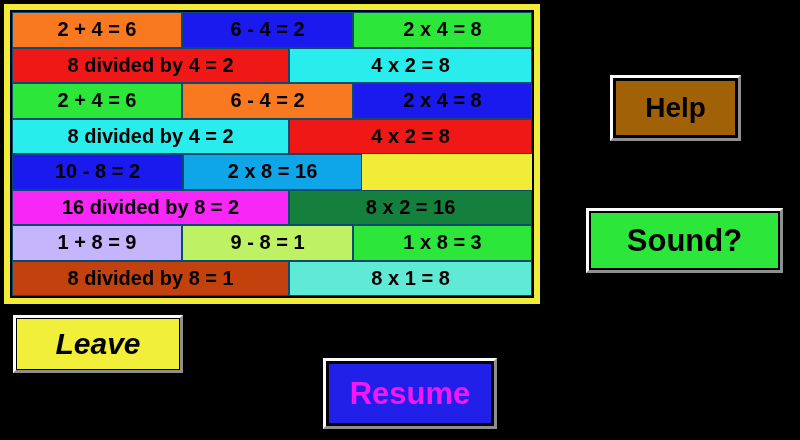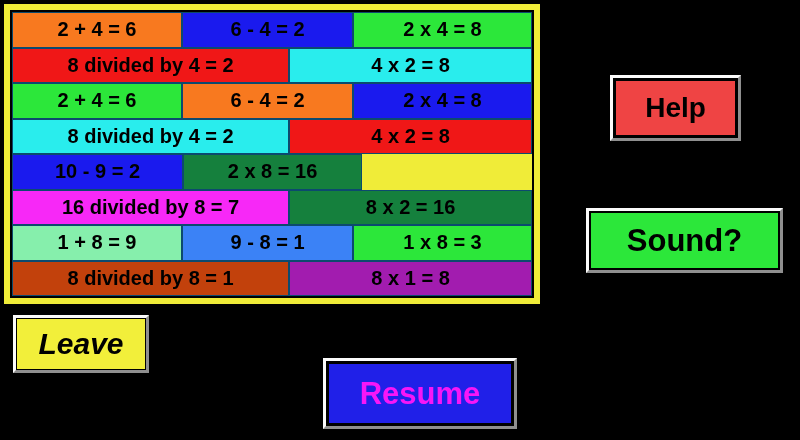--- a/index.html
+++ b/index.html
@@ -59,23 +59,23 @@
     display: flex;
     align-items: center;
     justify-content: center;
     font-weight: bold;
     color: #000;
   }
   .btn-help   { left: 610px; top: 75px;  width: 131px; height: 66px; }
   .btn-help   .btn-face { border: 3px solid #000; font-size: 28px; }
   .btn-sound  { left: 586px; top: 208px; width: 197px; height: 65px; }
   .btn-sound  .btn-face { border: 2px solid #000; font-size: 31px; }
-  .btn-leave  { left: 13px;  top: 315px; width: 136px; height: 58px; }
+  .btn-leave  { left: 13px;  top: 315px; width: 170px; height: 58px; }
   .btn-leave  .btn-face { border: 1px solid #000; font-size: 30px; font-style: italic; }
-  .btn-resume { left: 323px; top: 358px; width: 194px; height: 71px; }
+  .btn-resume { left: 323px; top: 358px; width: 174px; height: 71px; }
   .btn-resume .btn-face { border: 3px solid #000; font-size: 31px; }
 </style>
 </head>
 <body>
 
 <div class="stage">
 
   <div class="panel">
     <div class="panel-inner">
 
@@ -95,45 +95,45 @@
         <div class="cell w33b" style="background: rgb(248, 121, 31);">6 - 4 = 2</div>
         <div class="cell w34" style="background: rgb(26, 26, 238);">2 x 4 = 8</div>
       </div>
 
       <div class="row">
         <div class="cell w53" style="background: rgb(41, 237, 237);">8 divided by 4 = 2</div>
         <div class="cell w47" style="background: rgb(240, 23, 23);">4 x 2 = 8</div>
       </div>
 
       <div class="row">
-        <div class="cell w33b" style="background: rgb(26, 26, 238);">10 - 9 = 2</div>
-        <div class="cell w34" style="background: #15803d; text-align: center;">2 x 8 = 16</div>
+        <div class="cell w33b" style="background: rgb(26, 26, 238);">10 - 8 = 2</div>
+        <div class="cell w34" style="background: #0ea5e9; text-align: center;">2 x 8 = 16</div>
       </div>
 
       <div class="row">
-        <div class="cell w53" style="background: rgb(247, 40, 247);">16 divided by 8 = 7</div>
+        <div class="cell w53" style="background: rgb(247, 40, 247);">16 divided by 8 = 2</div>
         <div class="cell w47" style="background: #15803d;">8 x 2 = 16</div>
       </div>
 
       <div class="row">
-        <div class="cell w33a" style="background: #86efac;">1 + 8 = 9</div>
-        <div class="cell w33b" style="background: #3b82f6;">9 - 8 = 1</div>
+        <div class="cell w33a" style="background: #c4b5fd;">1 + 8 = 9</div>
+        <div class="cell w33b" style="background: #bef264;">9 - 8 = 1</div>
         <div class="cell w34" style="background: rgb(44, 231, 58);">1 x 8 = 3</div>
       </div>
 
       <div class="row">
         <div class="cell w53" style="background: #c2410c;">8 divided by 8 = 1</div>
-        <div class="cell w47" style="background: #a21caf;">8 x 1 = 8</div>
+        <div class="cell w47" style="background: #5eead4;">8 x 1 = 8</div>
       </div>
 
     </div>
   </div>
 
   <div class="btn3d btn-help">
-    <div class="btn-face" style="background: #ef4444;">Help</div>
+    <div class="btn-face" style="background: #a16207;">Help</div>
   </div>
 
   <div class="btn3d btn-sound">
     <div class="btn-face" style="background: rgb(44, 231, 58);">Sound?</div>
   </div>
 
   <div class="btn3d btn-leave">
     <div class="btn-face" style="background: rgb(242, 239, 58);">Leave</div>
   </div>
 

